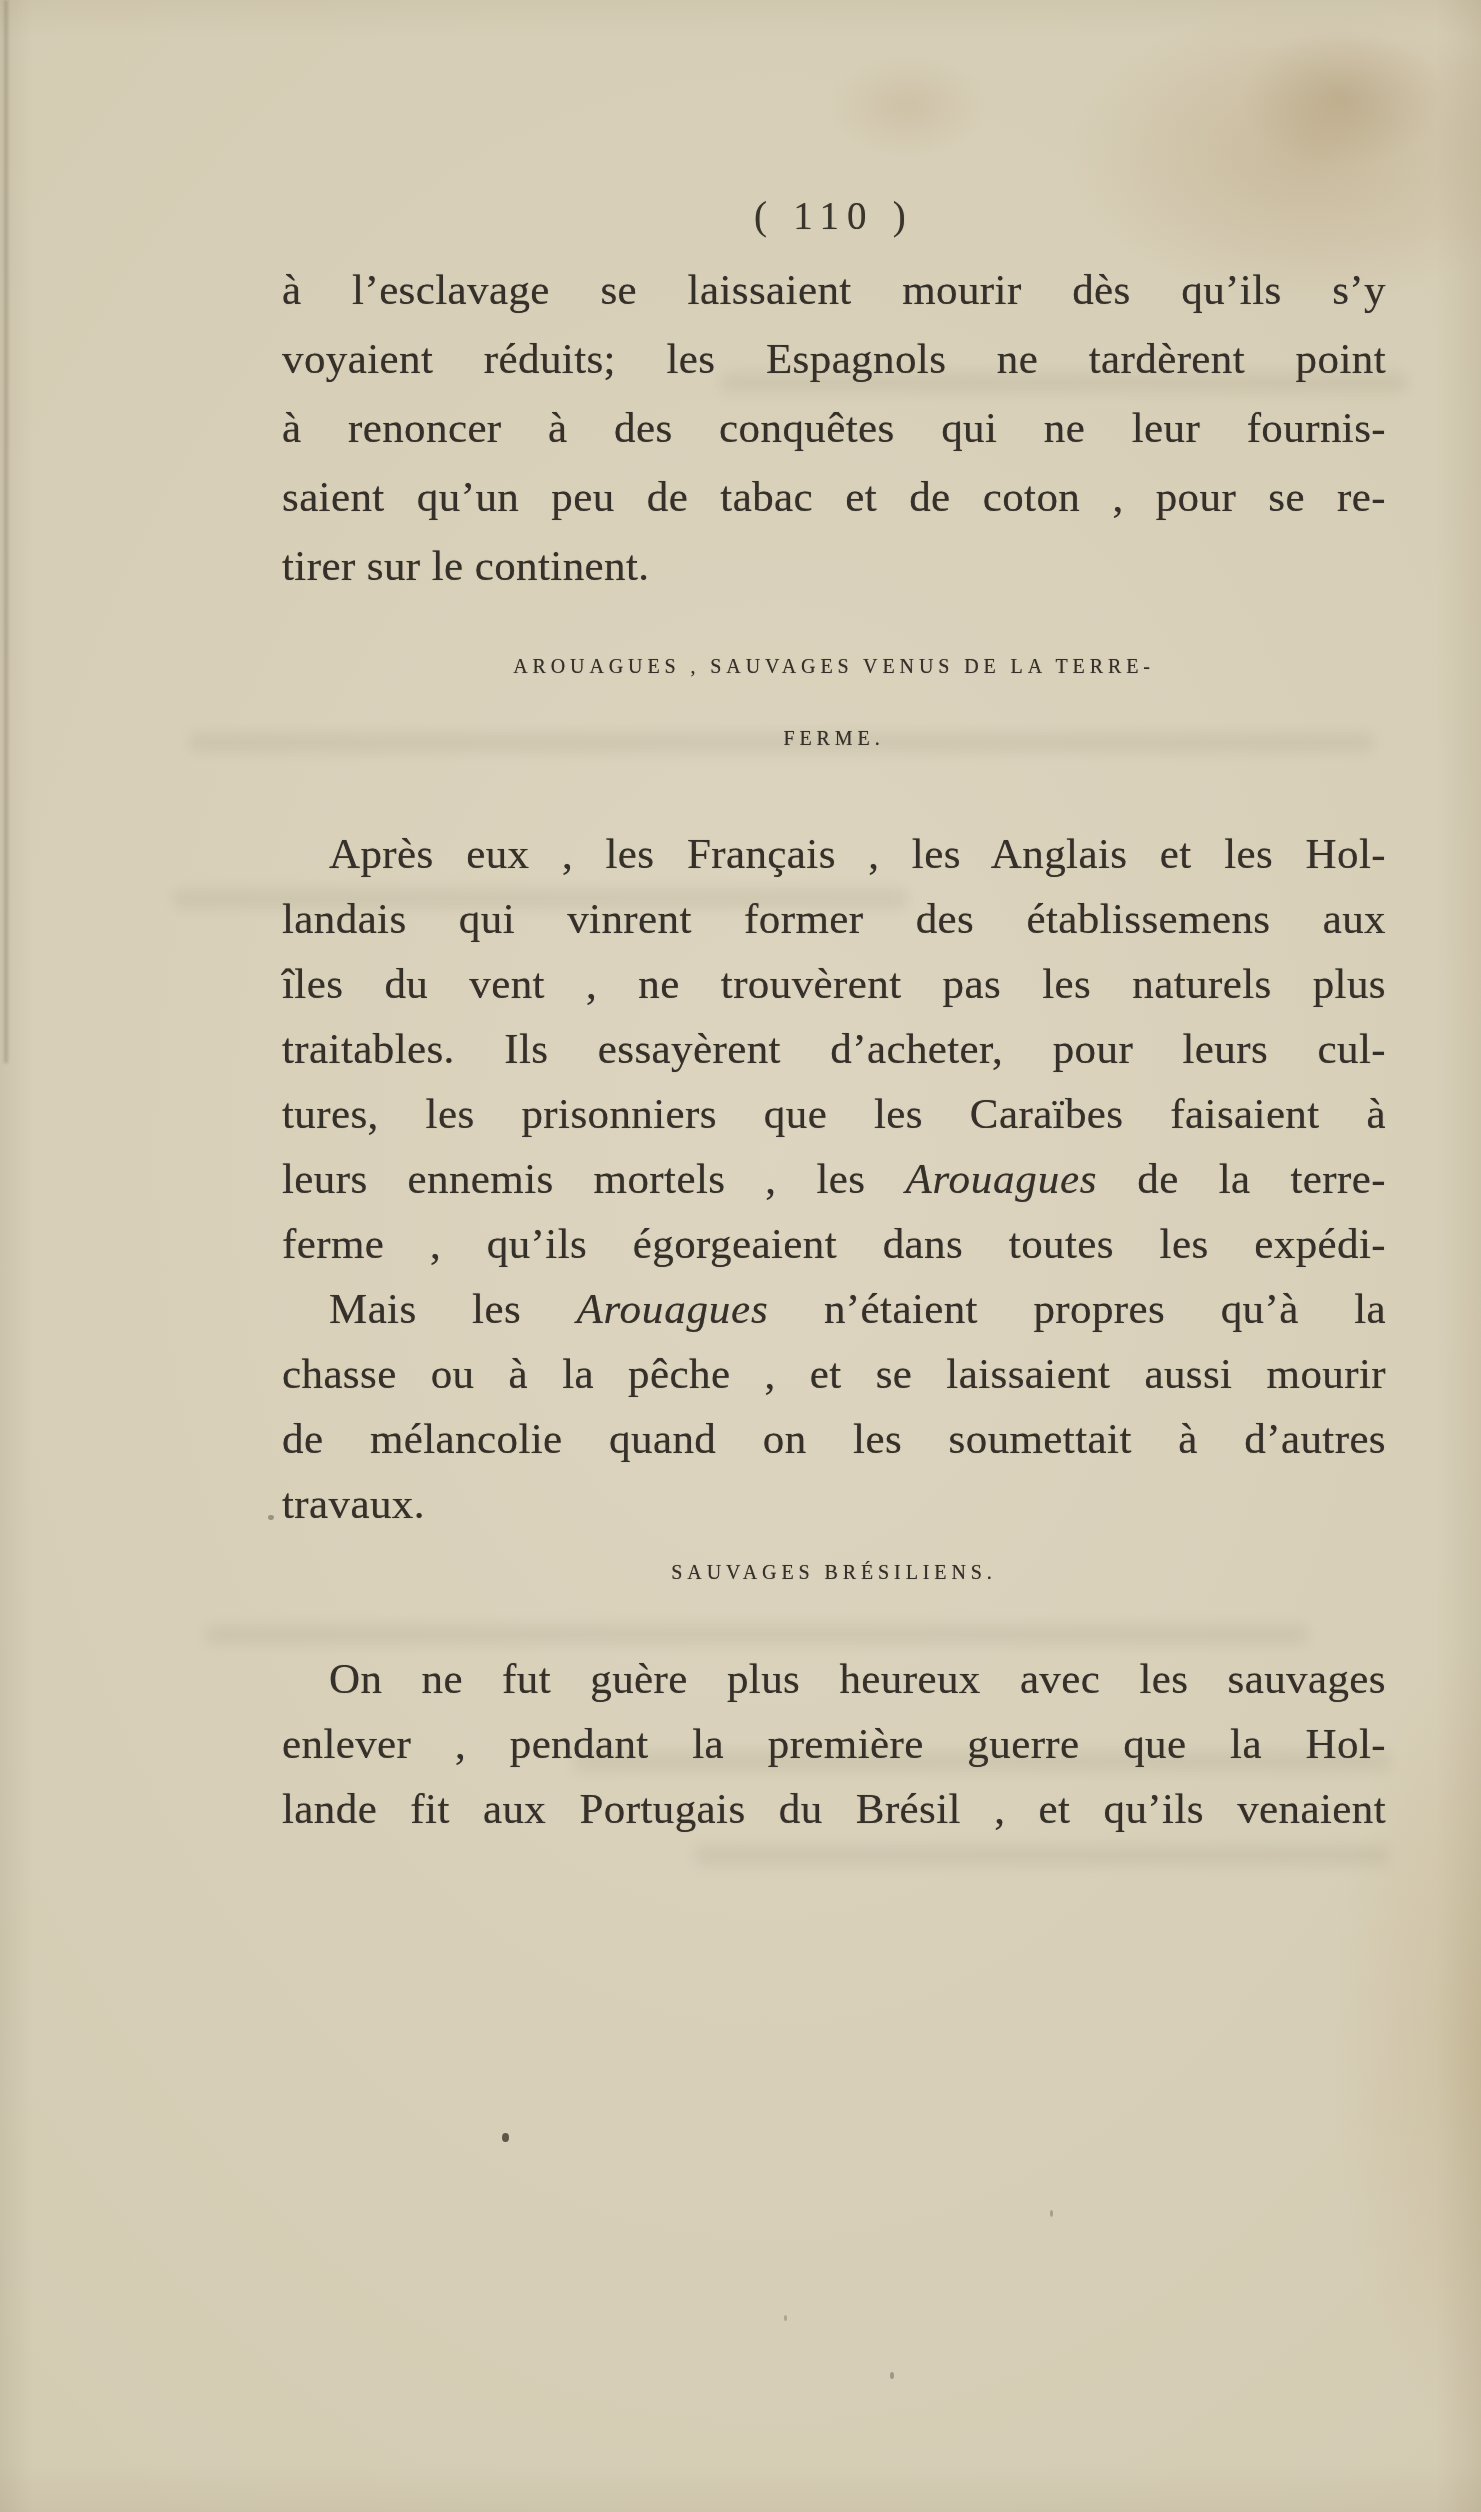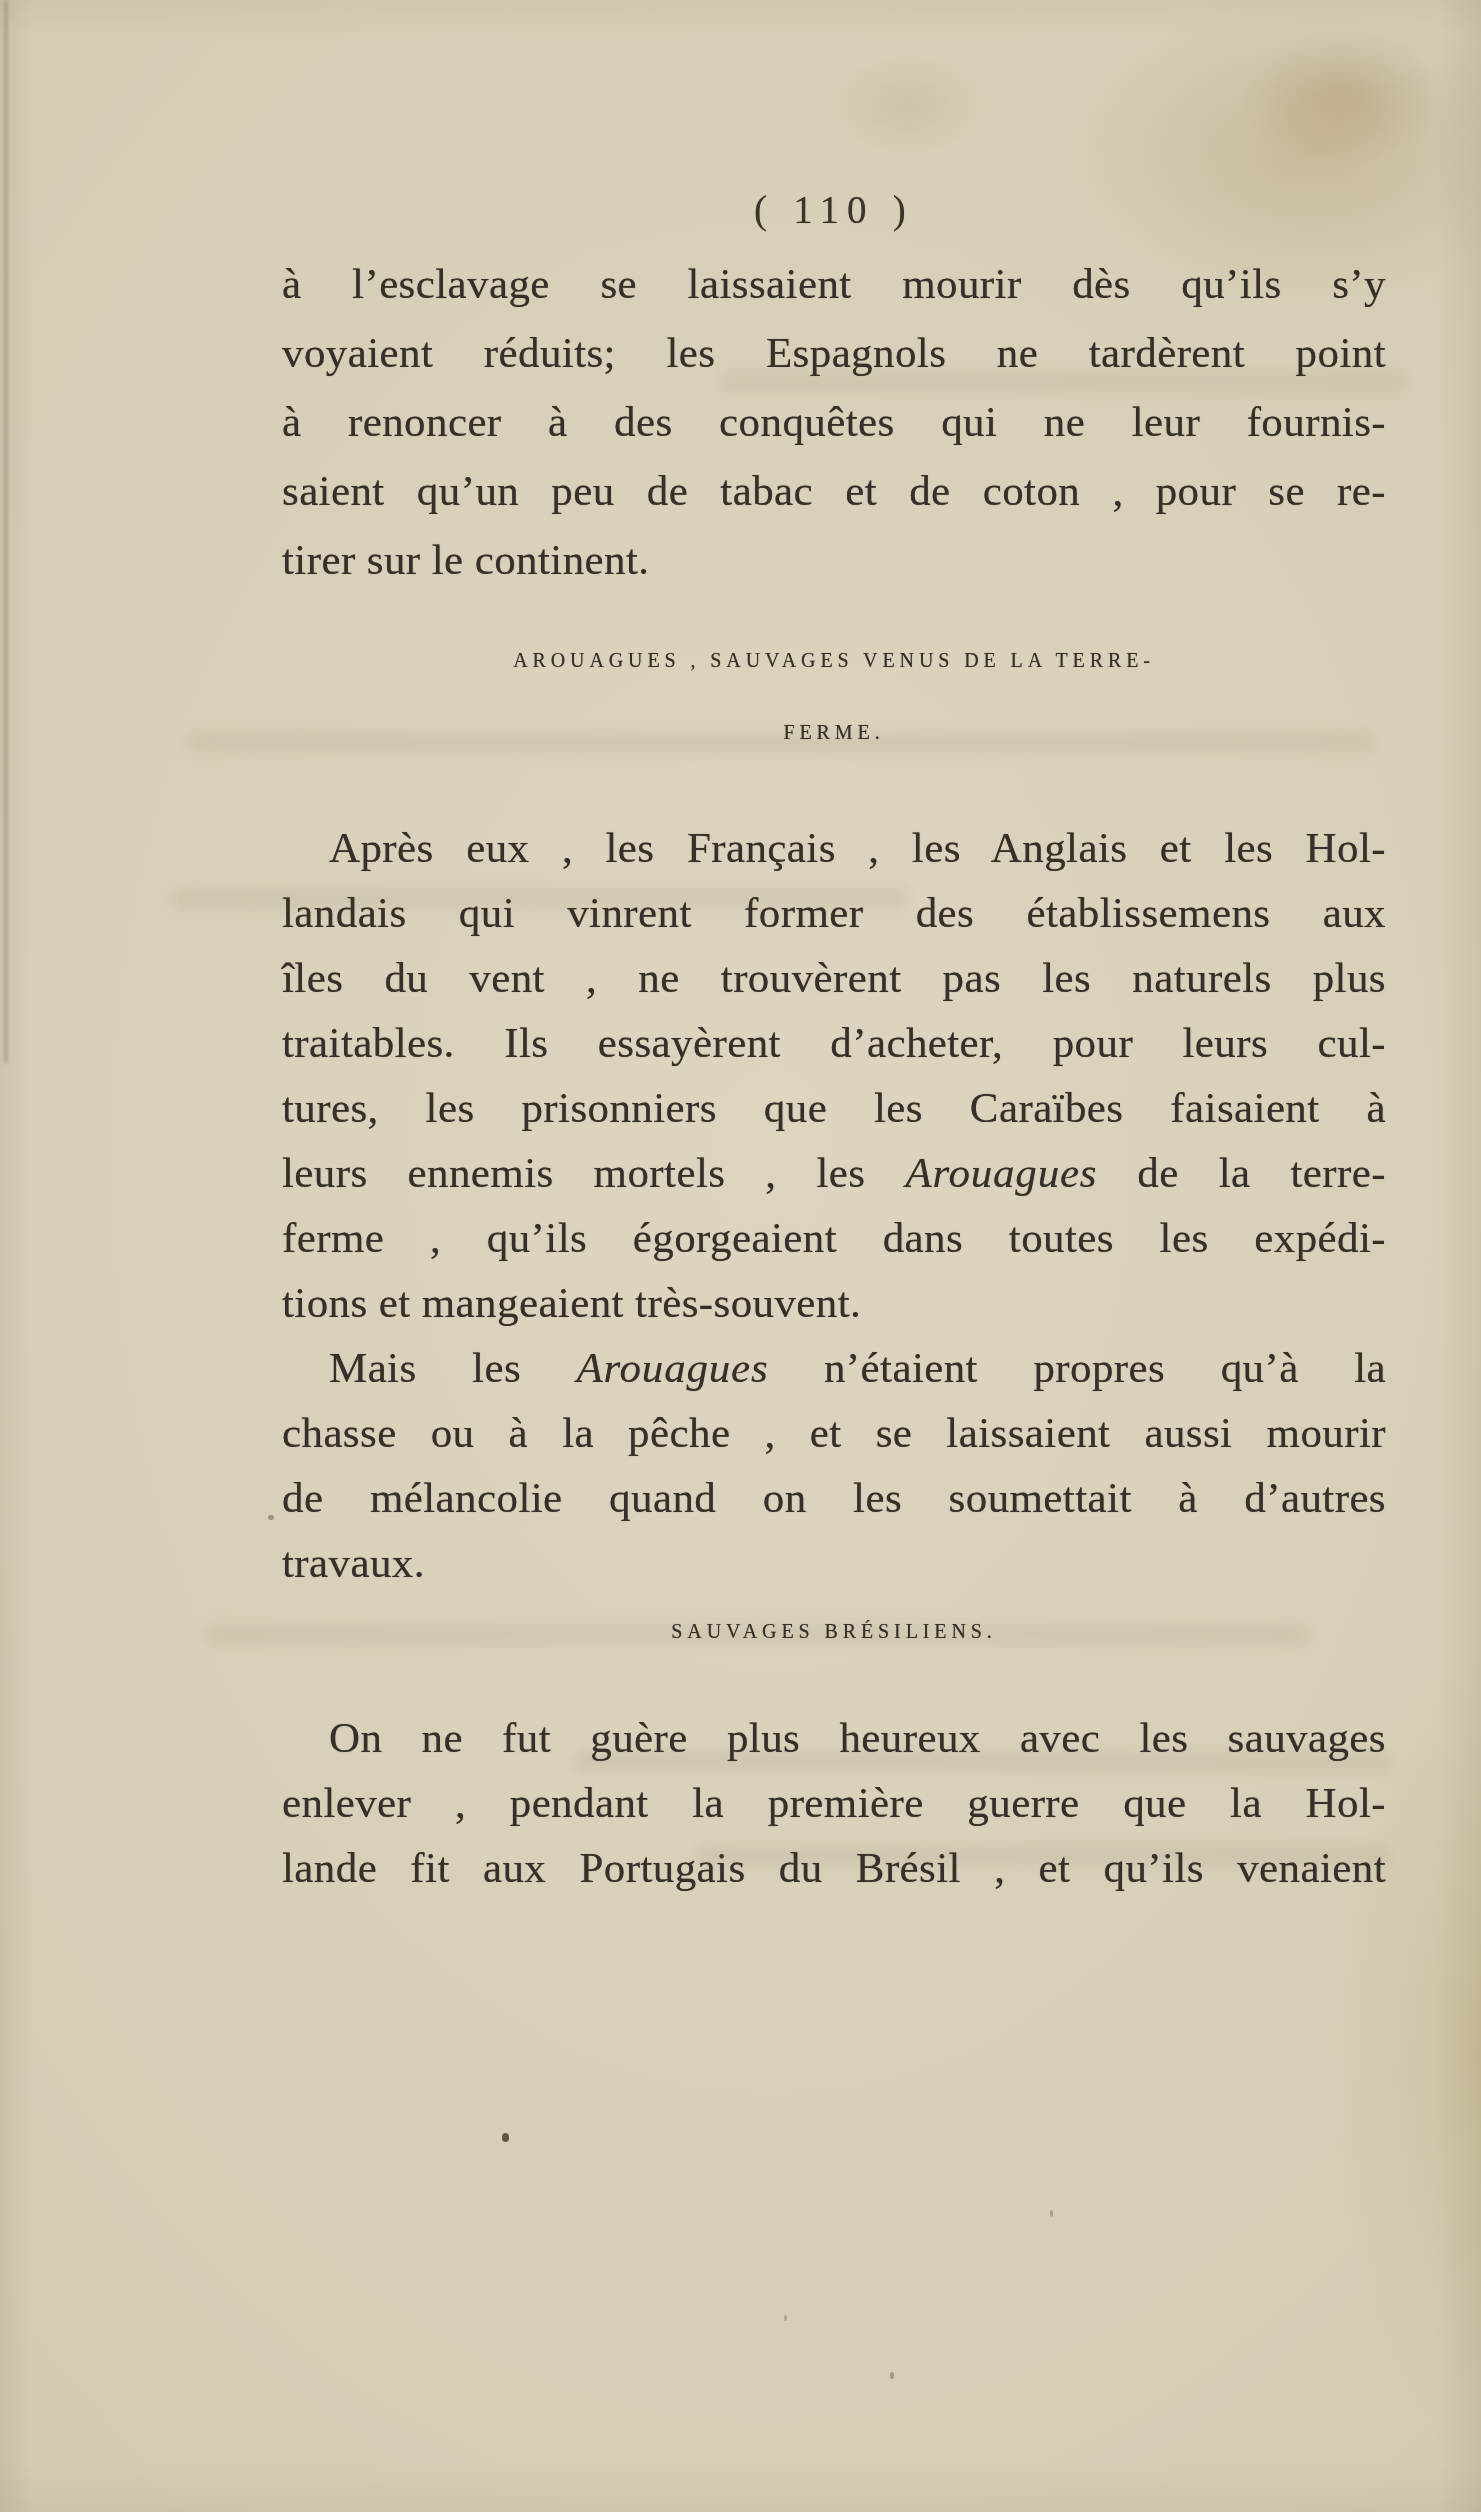--- a/index.html
+++ b/index.html
@@ -20,21 +20,21 @@
       linear-gradient(to right, rgba(95,85,60,.10) 0px, rgba(95,85,60,0) 33px),
       linear-gradient(to left, rgba(110,95,55,.12) 0px, rgba(110,95,55,0) 45px),
       linear-gradient(to bottom, rgba(110,95,55,.07) 0px, rgba(110,95,55,0) 37px),
       linear-gradient(to top, rgba(110,95,55,.08) 0px, rgba(110,95,55,0) 49px),
       var(--paper);
     overflow:hidden;
     font-family:"Liberation Serif","DejaVu Serif",serif;
     color:var(--ink);
   }
   .text-block{
-    position:absolute;left:282px;top:184px;width:1104px;
+    position:absolute;left:282px;top:190px;width:1104px;
   }
   .pagenum{
     height:52px;line-height:52px;
     font-size:39px;letter-spacing:8.2px;
     text-align:center;
     color:#3a352c;
     text-shadow:0 0 0.8px rgba(58,52,43,.55);
   }
   .para{
     font-size:43px;
@@ -107,21 +107,20 @@
       </div>
 
     <div class="para p2 indent-first">
         <div class="line">Après eux , les Français , les Anglais et les Hol-</div>
         <div class="line">landais qui vinrent former des établissemens aux</div>
         <div class="line">îles du vent , ne trouvèrent pas les naturels plus</div>
         <div class="line">traitables. Ils essayèrent d’acheter, pour leurs cul-</div>
         <div class="line">tures, les prisonniers que les Caraïbes faisaient à</div>
         <div class="line">leurs ennemis mortels , les <i>Arouagues</i> de la terre-</div>
         <div class="line">ferme , qu’ils égorgeaient dans toutes les expédi-</div>
-        <div class="line line-last">tions et mangeaient très-souvent.</div>
       </div>
 
     <div class="para p3 indent-first">
         <div class="line">Mais les <i>Arouagues</i> n’étaient propres qu’à la</div>
         <div class="line">chasse ou à la pêche , et se laissaient aussi mourir</div>
         <div class="line">de mélancolie quand on les soumettait à d’autres</div>
         <div class="line line-last">travaux.</div>
       </div>
 
     <div class="heading h2">

